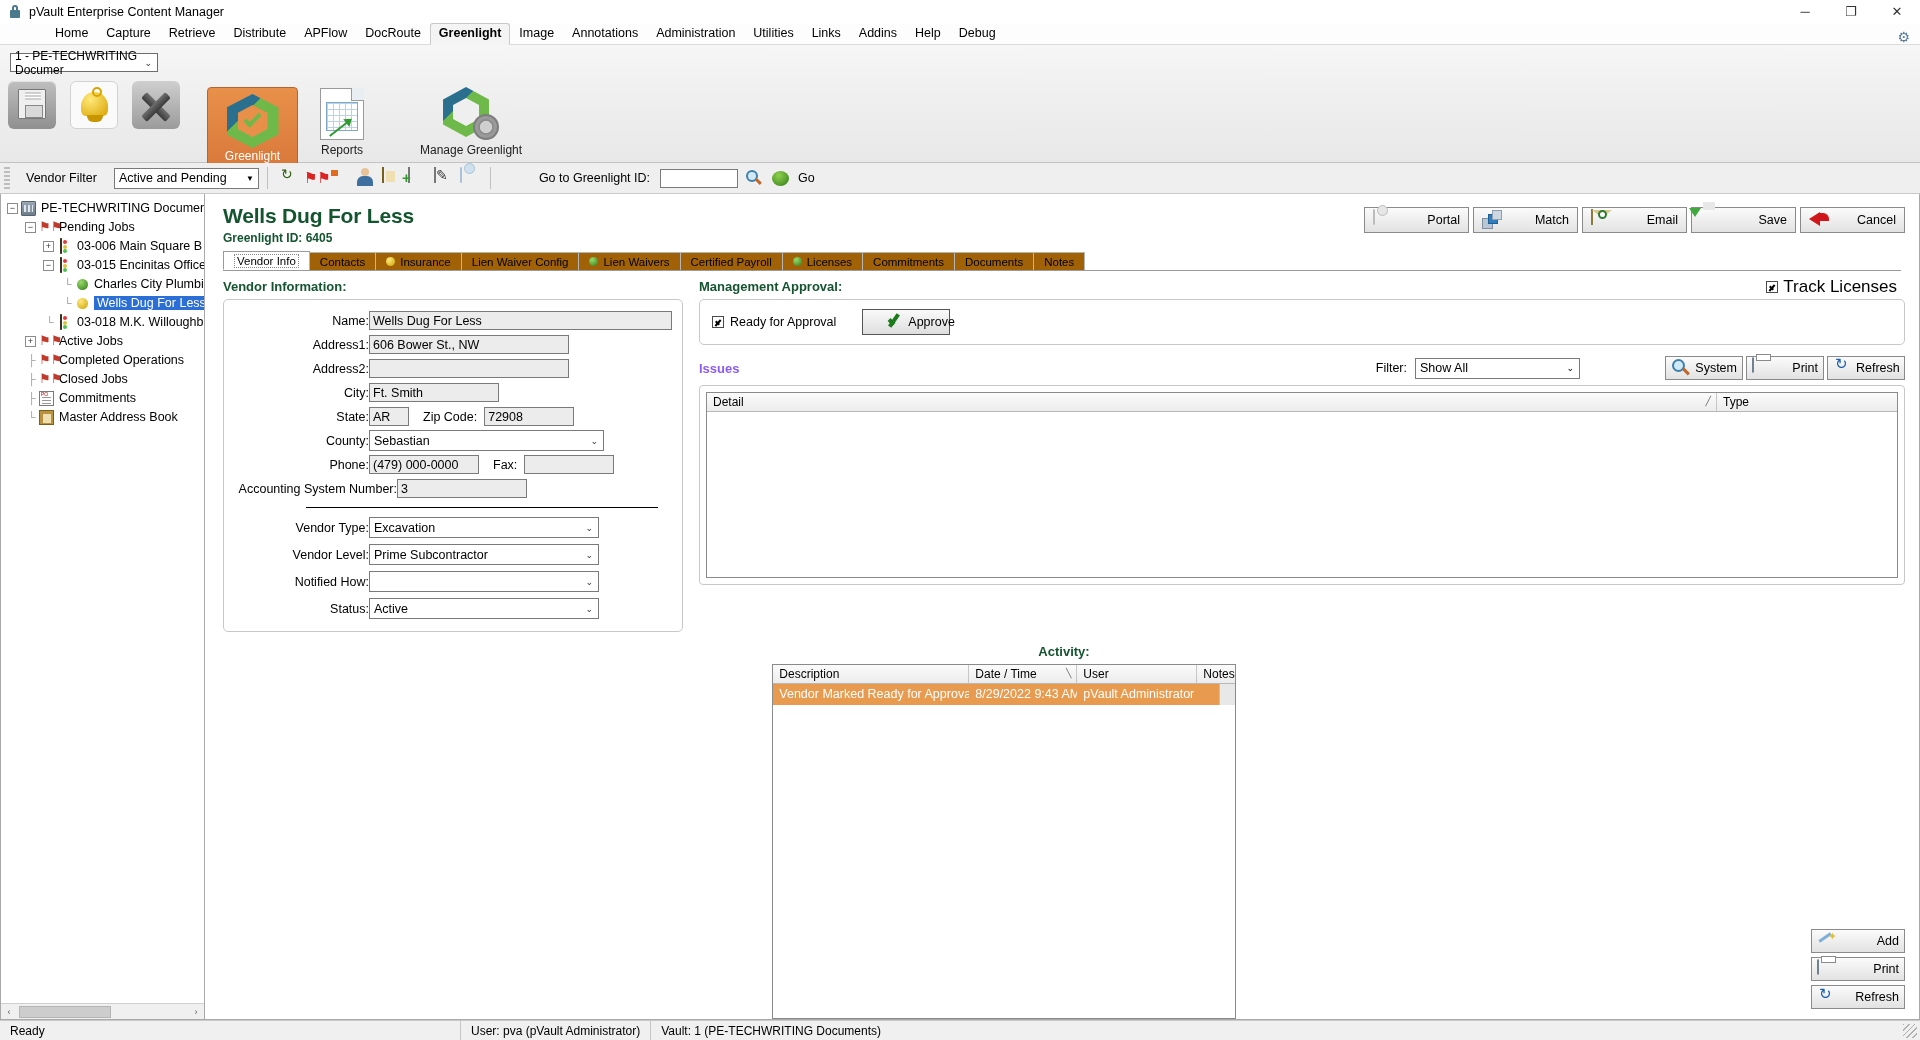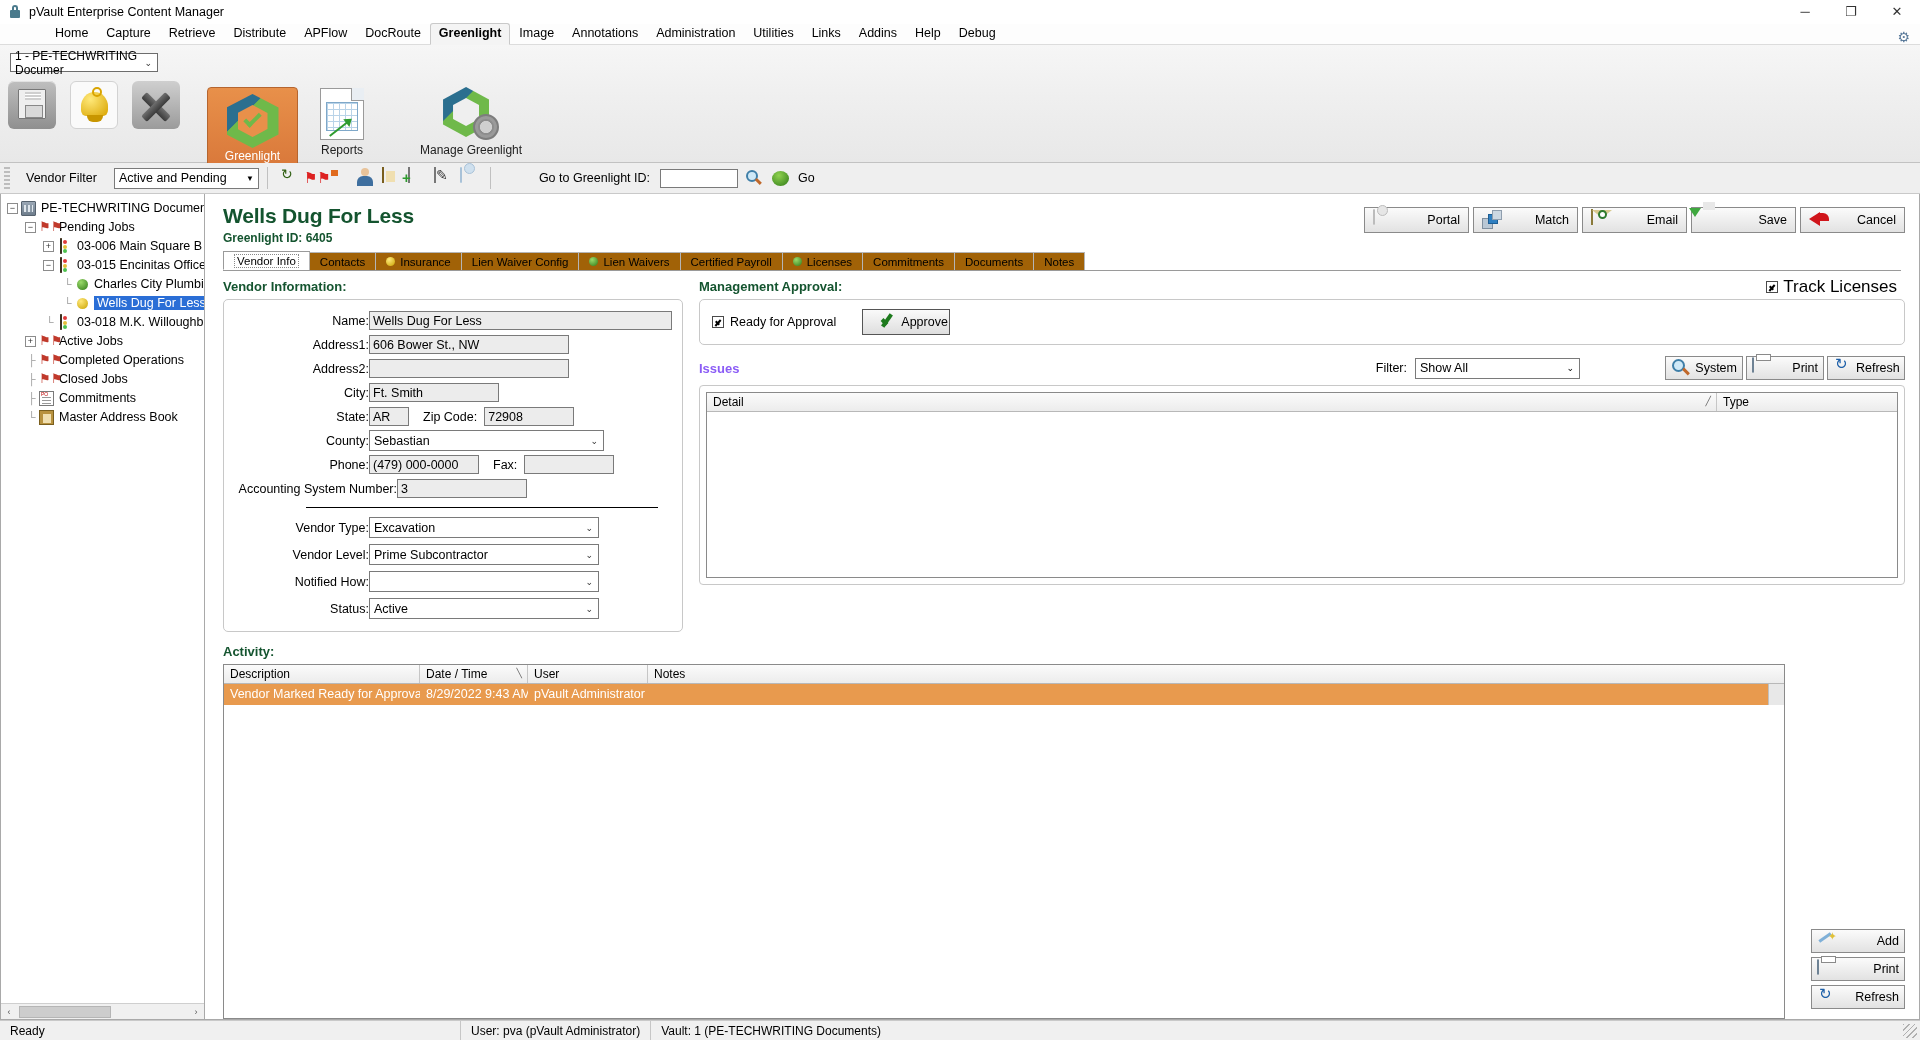--- a/index.html
+++ b/index.html
@@ -224,21 +224,21 @@
   .fsel.w235 { width:235px; }
   .fsel.w230 { width:230px; }
   .inline-lab { margin:0 7px 0 14px; font-size:12.5px; }
   .divider { height:1px; background:#000; margin:7px 14px 8px 82px; }
 
   .ma-box { padding:10px 12px; display:flex; align-items:center; height:46px; }
   .cbx { width:12px;height:12px; border:1px solid #4a4a4a; background:#fff; position:relative; display:inline-block; vertical-align:middle; }
   .cbx.checked:after { content:''; position:absolute; left:2px; top:5px; width:5px;height:2px; background:#000; transform:rotate(45deg); }
   .cbx.checked:before { content:''; position:absolute; left:4px; top:2px; width:2px;height:8px; background:#000; transform:rotate(42deg); }
   .ma-label { margin-left:6px; font-size:12.5px; }
-  .approve-btn { margin-left:26px; width:88px; height:26px; background:linear-gradient(to bottom,#fafafa,#dedede); border:1px solid #555; display:flex; align-items:center; padding:0 16px; font-size:12.5px;text-align:right; }
+  .approve-btn { margin-left:26px; width:88px; height:26px; background:linear-gradient(to bottom,#fafafa,#dedede); border:1px solid #555; display:flex; align-items:center; padding:0 23px; font-size:12.5px;text-align:right; }
   .chk-glyph { width:18px;height:18px; position:relative; flex:0 0 18px; margin-right:4px; }
   .chk-glyph .c1 { position:absolute; left:2px; top:7px; width:7px;height:4px; background:#1d7a1d; transform:rotate(45deg); }
   .chk-glyph .c2 { position:absolute; left:6px; top:0px; width:4px;height:15px; background:#1d7a1d; transform:rotate(35deg); }
   .track-lic { position:absolute; right:8px; top:-2px; display:flex; align-items:center; font-size:17px; }
 
   .issues-row { display:flex; align-items:center; margin-top:10px; height:26px; }
   .issues-title { font-size:13px; font-weight:bold; color:#8b5cf6; }
   .filter-lab { margin-left:auto; font-size:12.5px; }
   .filter-sel { margin-left:8px; width:165px; height:21px; background:#fff; border:1px solid #7a7a7a; font-size:12.5px; display:flex; align-items:center; padding-left:4px; }
   .filter-sel .caret { margin-left:auto; margin-right:5px; font-size:9px; }
@@ -253,21 +253,21 @@
   .ig-refresh { width:17px;height:17px; border-radius:50%; margin-top:1px; background:radial-gradient(circle at 40% 30%,#e8e86a,#9aa81e); position:relative; }
   .ig-refresh:after { content:'\21BB'; position:absolute; left:2px; top:-3px; font-size:15px; color:#1d5fa8; }
 
   .grid { border:1px solid #8a8a8a; background:#fff; }
   .grid-outer { border:1px solid #c8c8c8; border-radius:4px; padding:6px; margin-top:4px; }
   .ghead { display:flex; height:19px; background:linear-gradient(to bottom,#fbfbfb,#ececec); border-bottom:1px solid #b8b8b8; font-size:12px; }
   .gh { padding:2px 0 0 6px; border-right:1px solid #c6c6c6; position:relative; overflow:hidden; white-space:nowrap; }
   .gh .sortmark { position:absolute; right:5px; top:3px; font-size:9px; color:#666; }
   .issues-body { height:165px; }
 
-  .activity-wrap { padding:4px 14px 0 18px; flex:1 1 auto; display:flex; flex-direction:column; min-height:0; position:relative; }
+  .activity-wrap { padding:4px 14px 0 18px; flex:1 1 auto; display:flex; flex-direction:column; min-height:0; position:relative;align-items:center; }
   .act-title { font-size:13px; font-weight:bold; color:#14542f; margin:8px 0 5px 0; }
   .act-grid { border:1px solid #8a8a8a; flex:1 1 auto; display:flex; flex-direction:column; min-height:0; margin-right:120px; }
   .arow { display:flex; height:21px; font-size:12.5px; background:#e89a4e; color:#fff; }
   .arow .ac { padding:3px 0 0 6px; overflow:hidden; white-space:nowrap; }
   .act-scrollcell { width:16px; background:#e8e8e8; border-left:1px solid #c0c0c0; margin-left:auto; }
   .act-body { flex:1 1 auto; background:#fff; }
   .side-btns { position:absolute; right:14px; bottom:10px; display:flex; flex-direction:column; gap:4px; }
   .sbtn { width:94px; height:24px; background:linear-gradient(to bottom,#fbfbfb,#e2e2e2); border:1px solid #8a8a8a; display:flex; align-items:center; font-size:12.5px; padding:0 5px; }
   .sbtn .sg { width:20px;height:18px; margin-right:3px; flex:0 0 20px; position:relative; }
   .sbtn .st { flex:1; text-align:right; }

